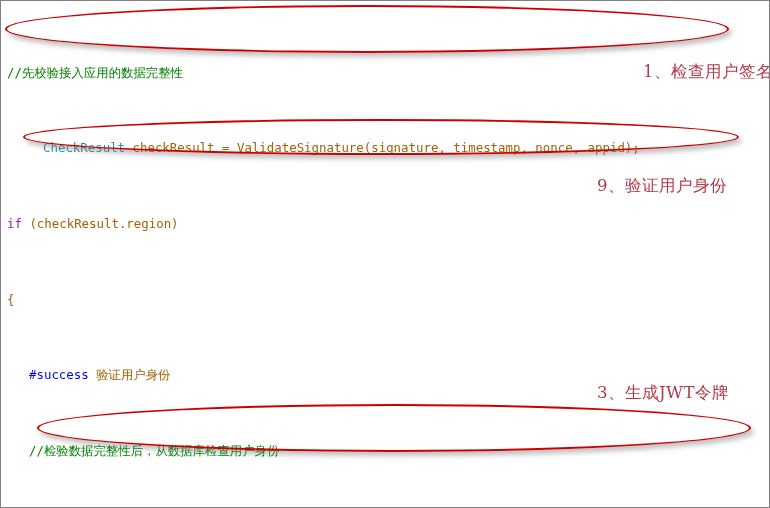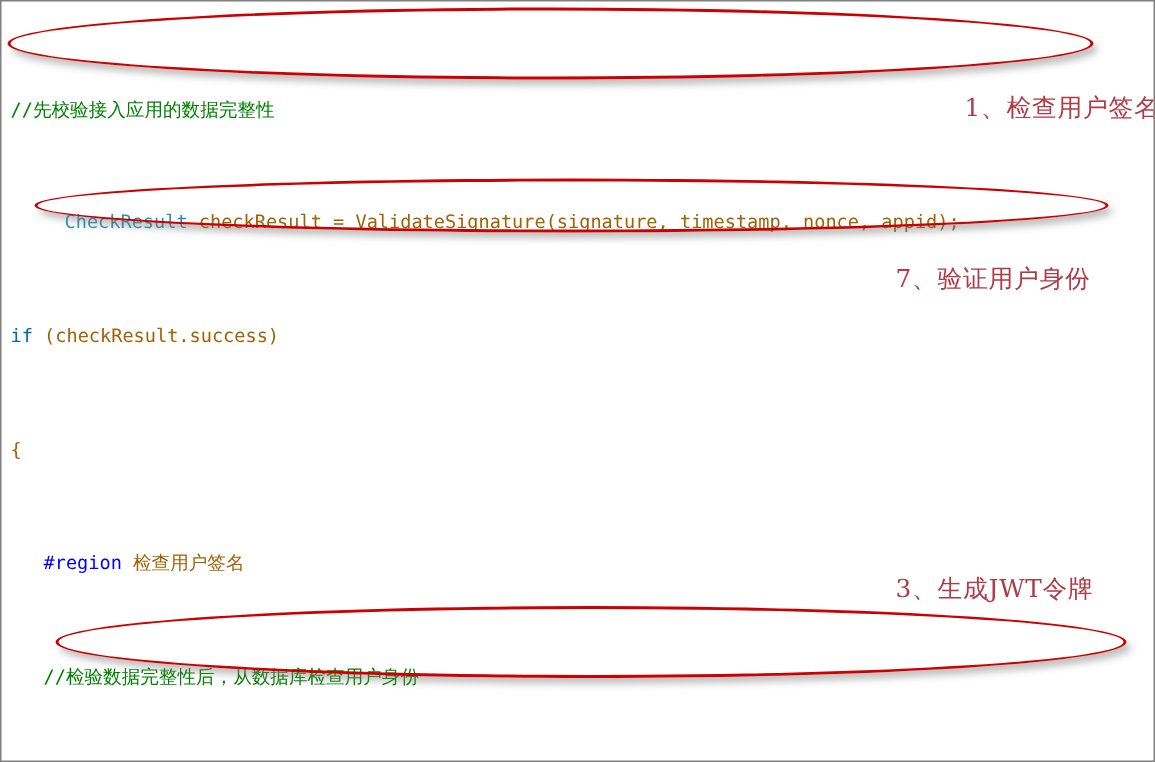--- a/index.html
+++ b/index.html
@@ -34,21 +34,21 @@
   .ln {
     position: relative;
     height: 18.9px;
     white-space: pre;
     z-index: 3;
   }
   .ind1 { padding-left: 22px; }
 
   
   .cmt  { color: #008000; }
-  .kw   { color: #0369a1; }
+  .kw   { color: #a21caf; }
   .typ  { color: #2b91af; margin-left: 36px; }
   .pp   { color: #0000ff; }
   .pln  { color: #a16207; }
 
   
   .annot {
     position: absolute;
     color: #b03a48;
     font-family: "DejaVu Serif", "Liberation Serif", serif;
     font-size: 16.5px;
@@ -72,25 +72,25 @@
 <body>
 
 <div id="root">
 
   <div id="code">
 
     <div class="ln"><span class="cmt">//先校验接入应用的数据完整性</span></div>
 
     <div class="ln"><span class="typ">CheckResult</span><span class="pln"> checkResult = ValidateSignature(signature, timestamp, nonce, appid);</span></div>
 
-    <div class="ln"><span class="kw">if</span><span class="pln"> (checkResult.success)</span></div>
+    <div class="ln"><span class="kw">if</span><span class="pln"> (checkResult.region)</span></div>
 
     <div class="ln"><span class="pln">{</span></div>
 
-    <div class="ln ind1"><span class="pp">#region</span><span class="pln"> 检查用户签名</span></div>
+    <div class="ln ind1"><span class="pp">#success</span><span class="pln"> 验证用户身份</span></div>
 
     <div class="ln ind1"><span class="cmt">//检验数据完整性后，从数据库检查用户身份</span></div>
 
     
 
     
 
     
 
     
@@ -130,17 +130,17 @@
   </div>
 
   <div class="ellipse" style="left:4px; top:4px; width:724px; height:48px;"></div>
 
   <div class="ellipse" style="left:22px; top:118px; width:716px; height:36px;"></div>
 
   <div class="ellipse" style="left:36px; top:403px; width:714px; height:48px;"></div>
 
   <div class="annot" style="left:596px; top:60px;margin-left:46px;">1、检查用户签名</div>
 
-  <div class="annot" style="left:596px; top:174px;">7、验证用户身份</div>
+  <div class="annot" style="left:596px; top:174px;">9、验证用户身份</div>
 
   <div class="annot" style="left:596px; top:381px;">3、生成JWT令牌</div>
 
 </div>
 
 </body></html>

